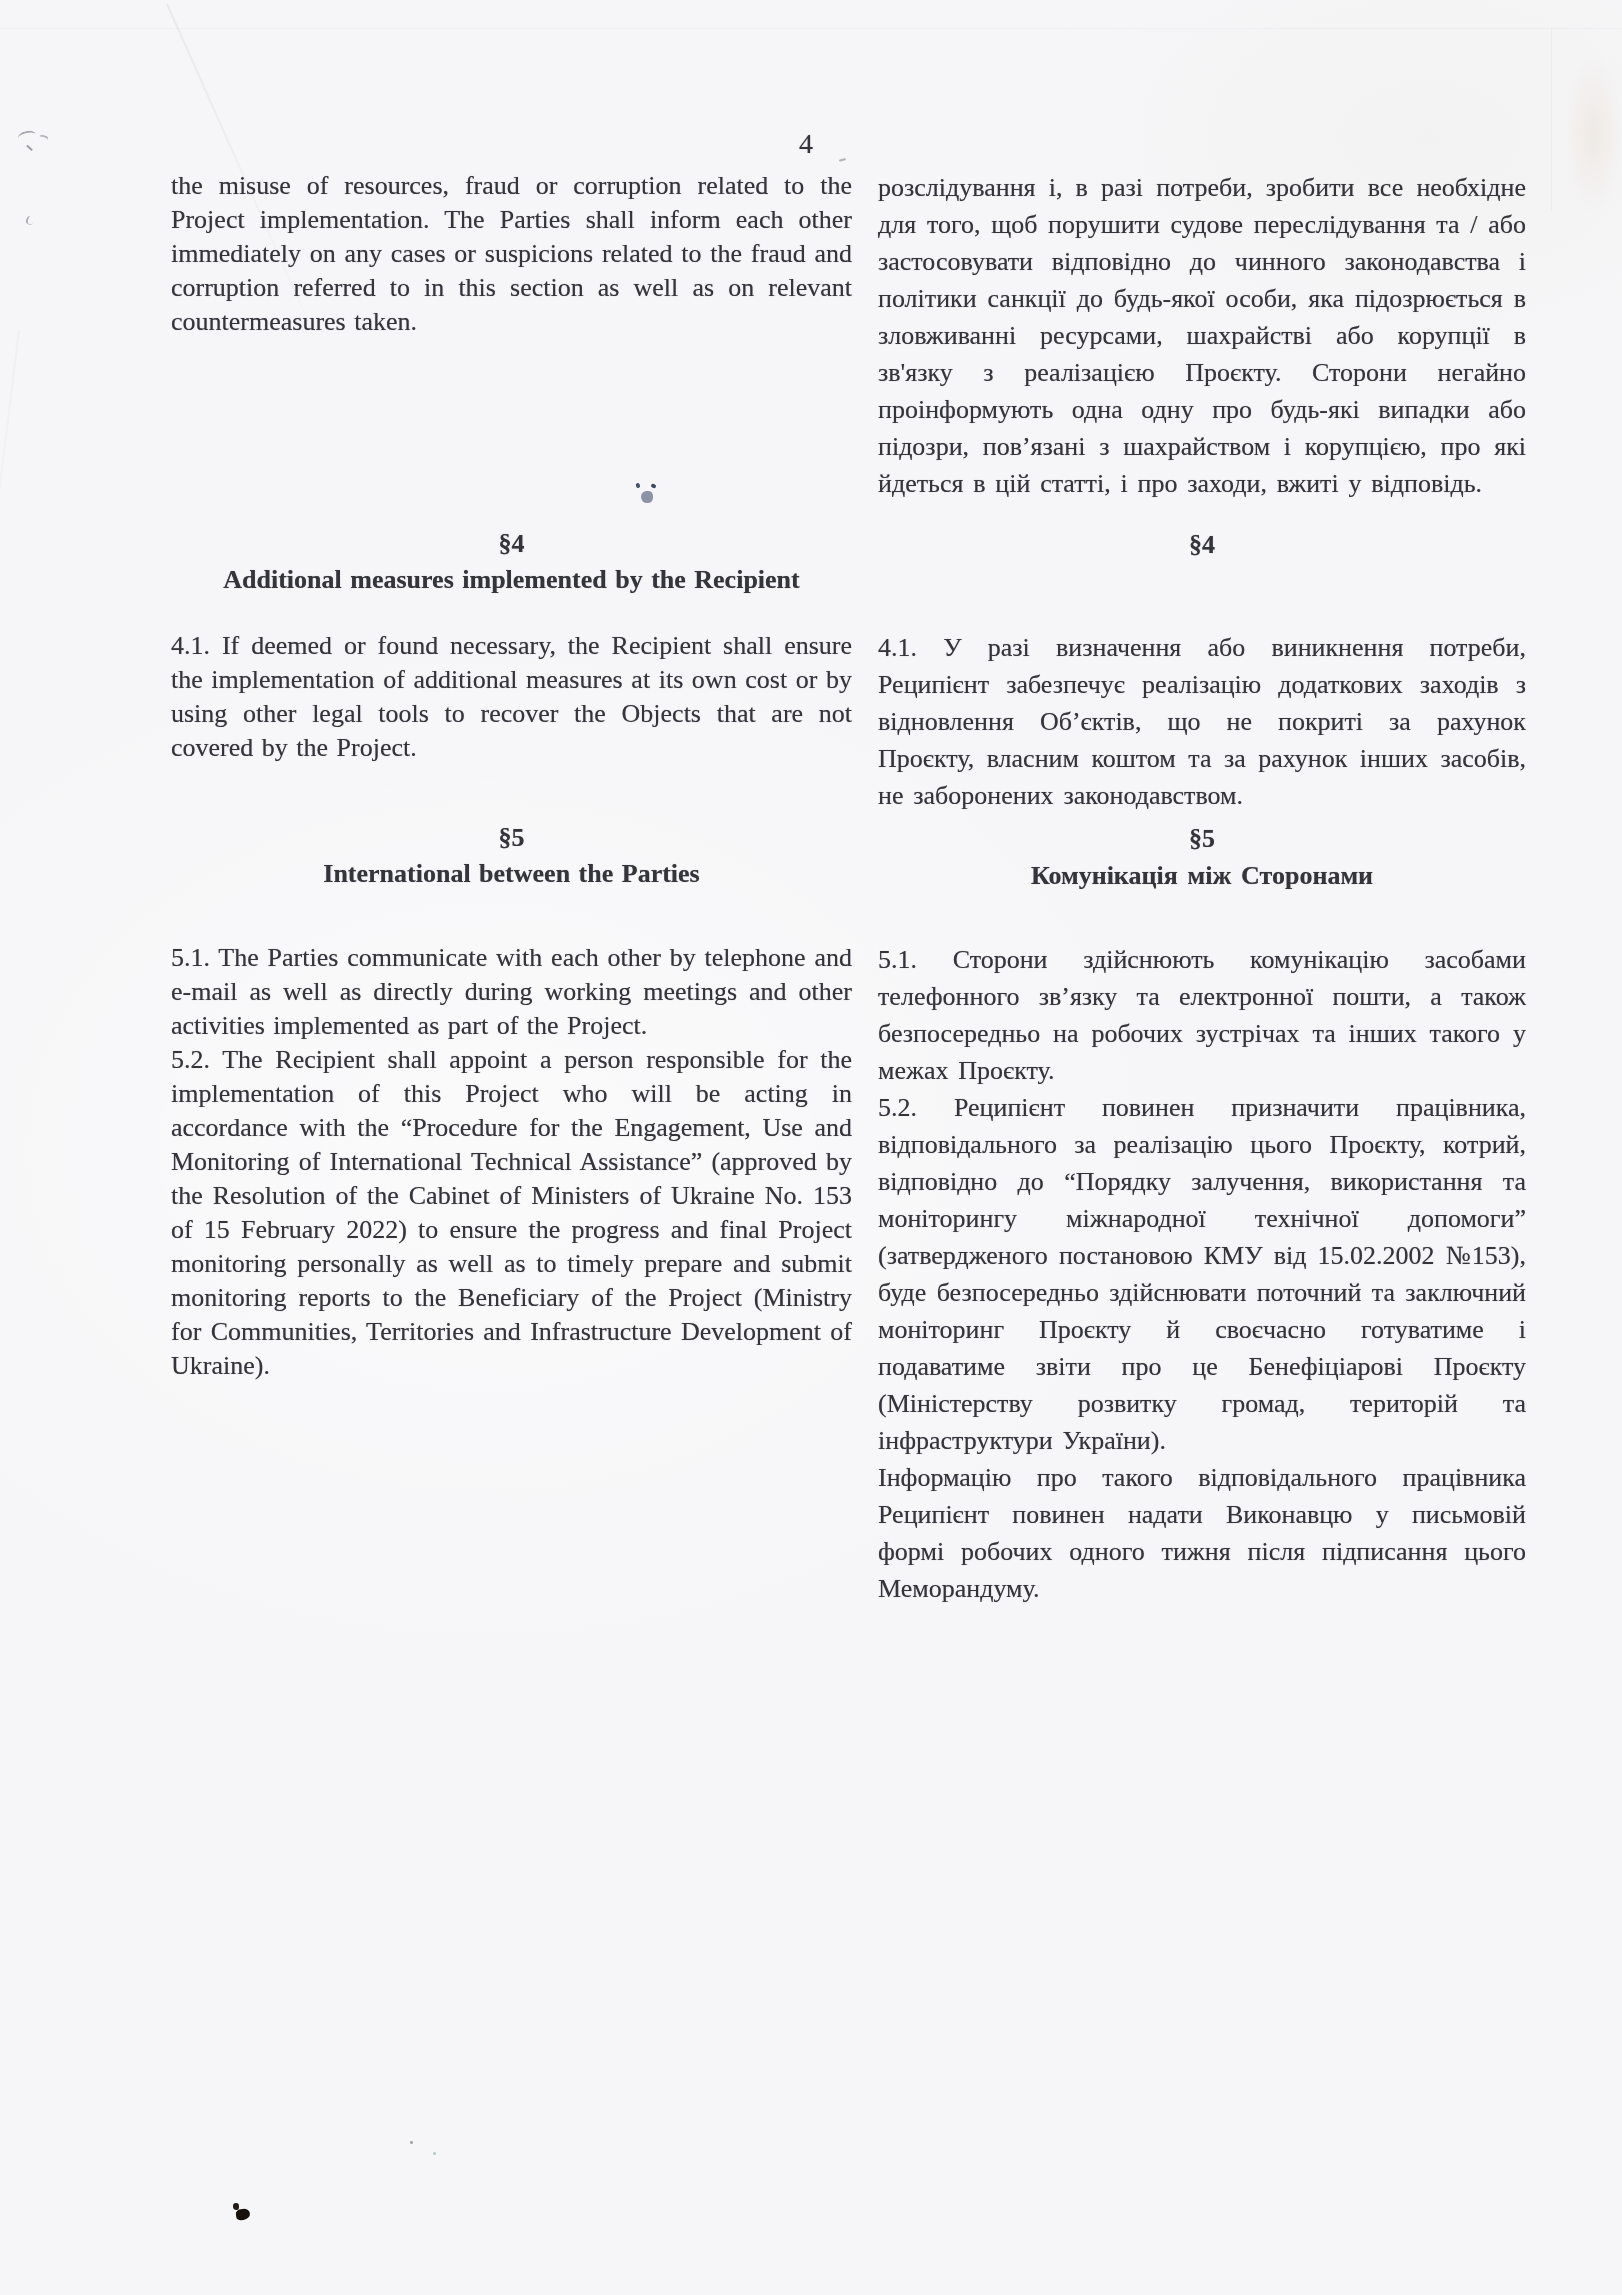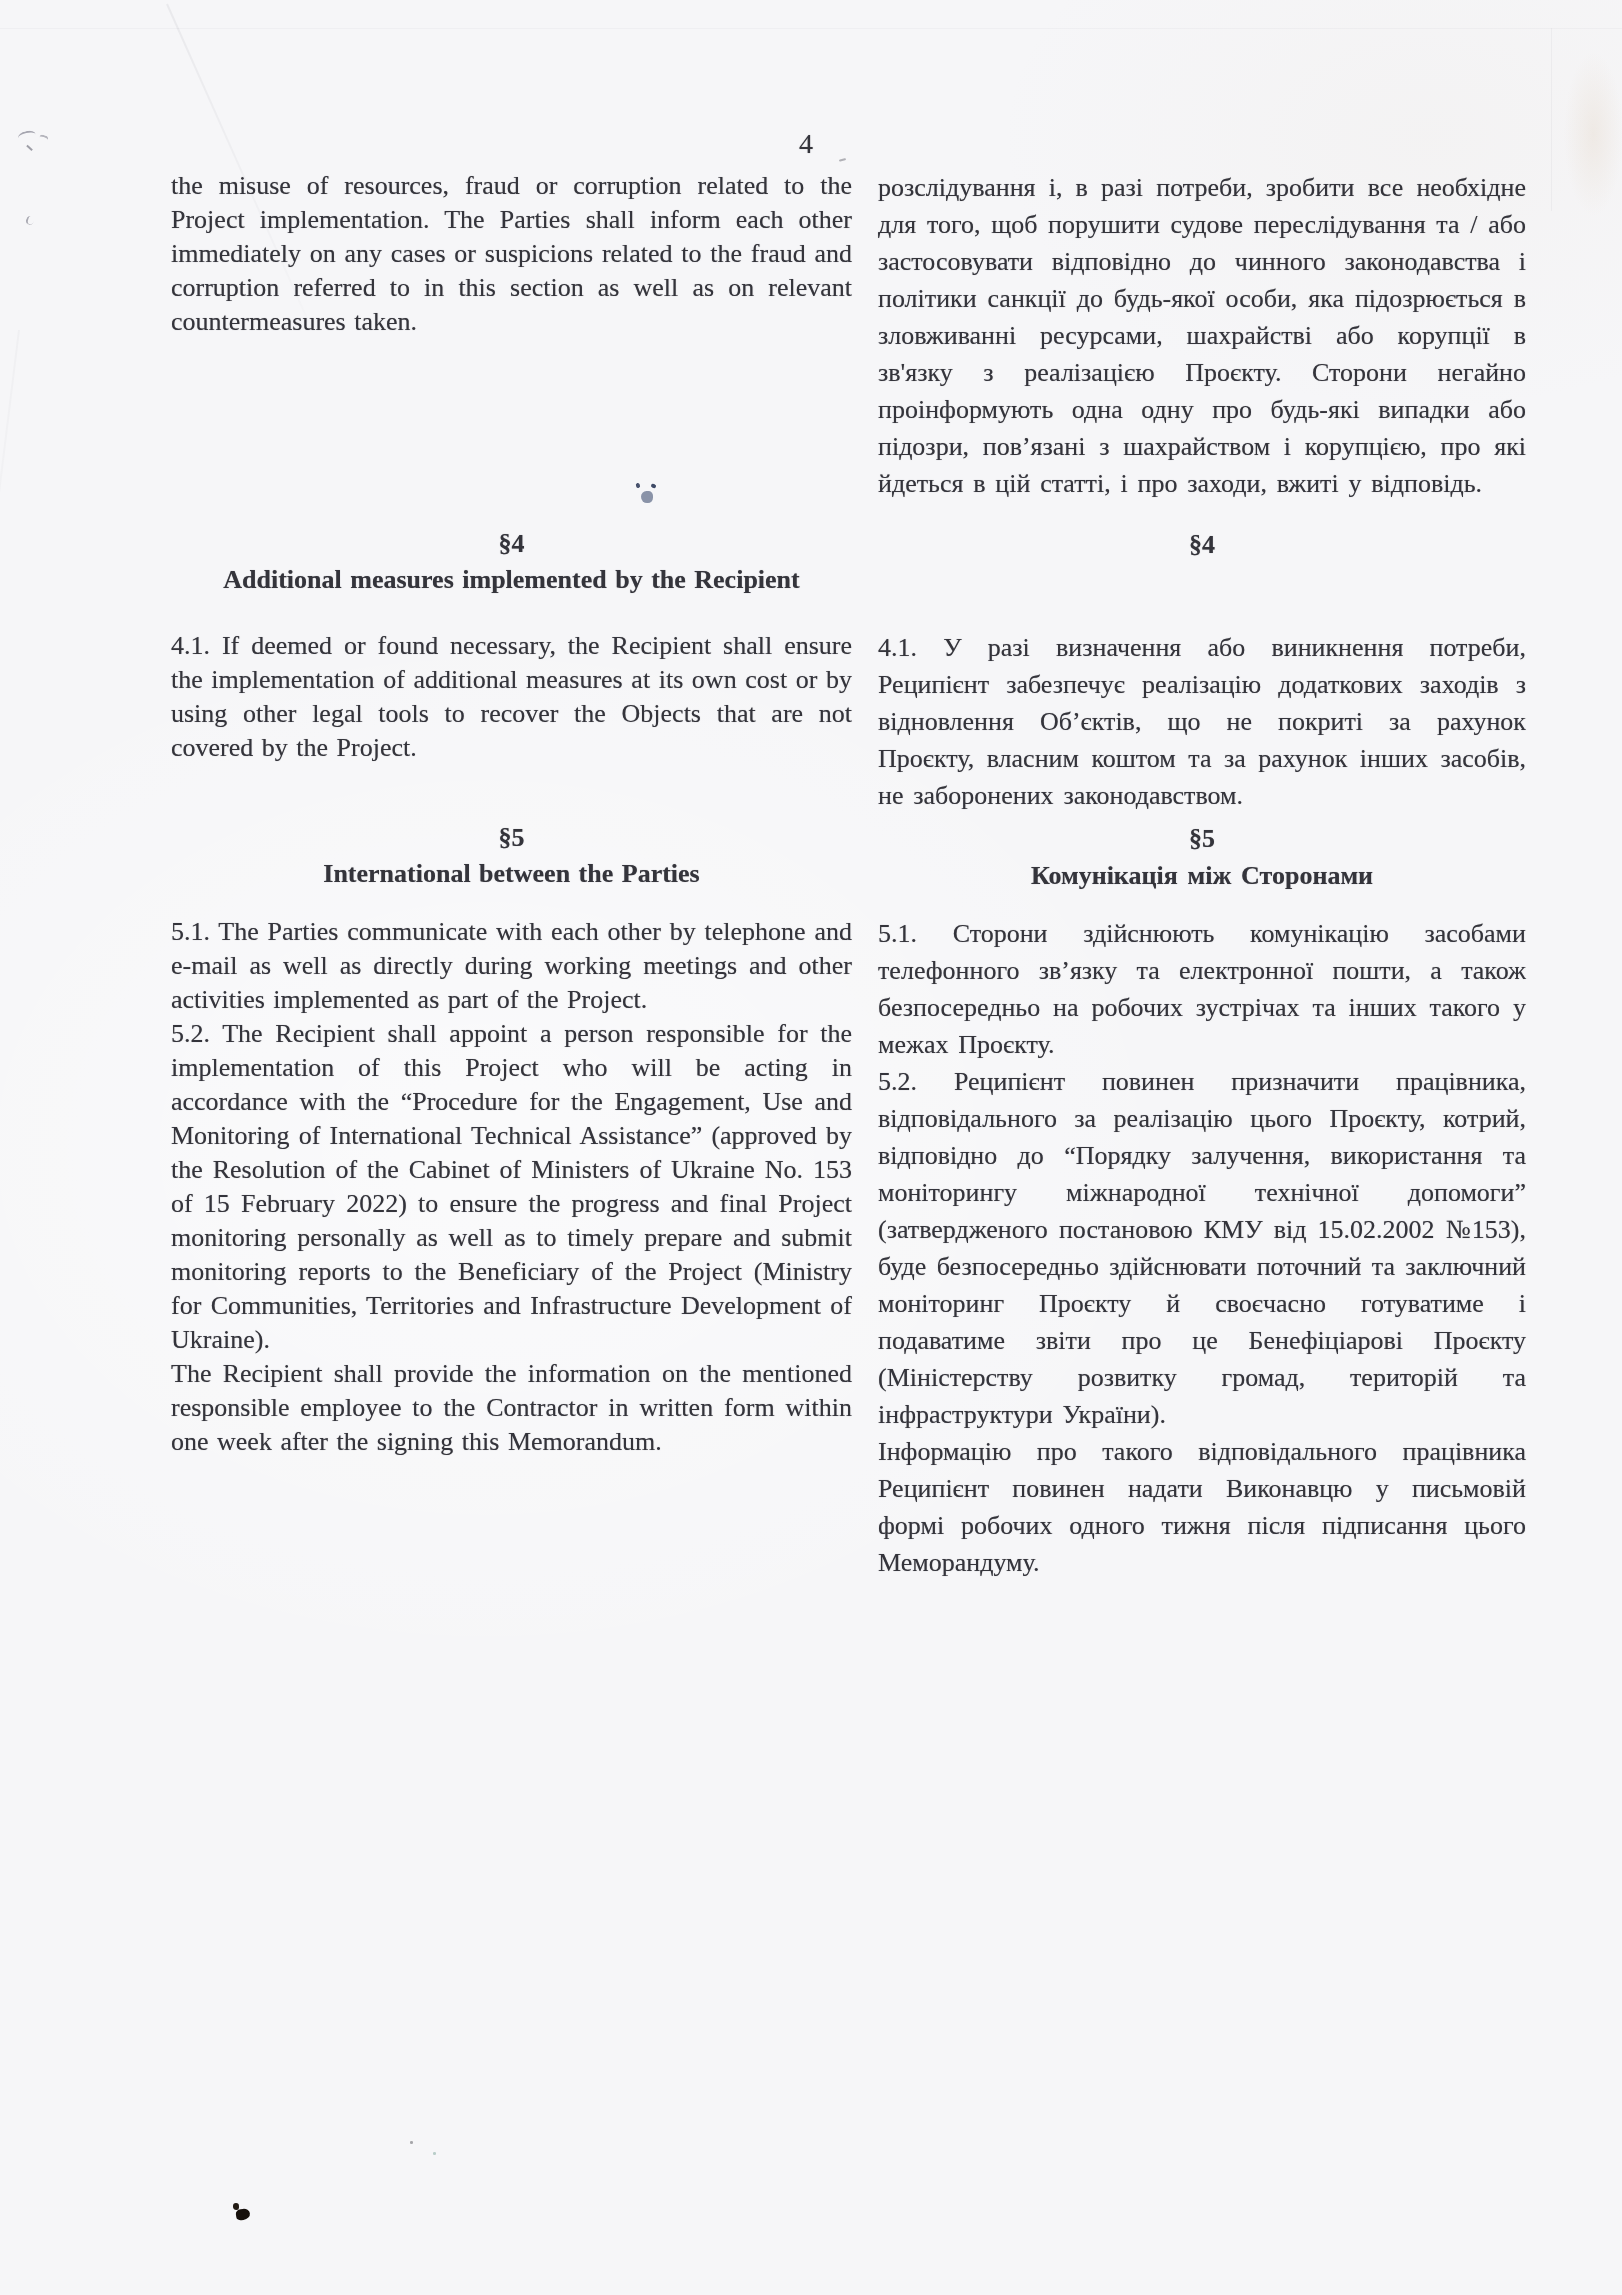--- a/index.html
+++ b/index.html
@@ -59,21 +59,21 @@
   .heading {
     text-align: center;
     font-weight: bold;
     text-align-last: center;
   }
   .en.heading { line-height: 36px; }
   .uk.heading { line-height: 37px; }
   .row-h4 .cell { margin-top: 23.6px; }
   .row-41 .cell { margin-top: 31px; }
   .row-h5 .cell { margin-top: 6.5px; }
-  .row-body .cell { margin-top: 21px; }
+  .row-body .cell { margin-top: 47px; }
   p { margin: 0; }
   .num { font-weight: normal; }
   .smark { display: block; }
 
   
   .artifact { position: absolute; pointer-events: none; }
   .crease {
     left: 166px; top: 3.9px; width: 2px; height: 347px;
     background: linear-gradient(rgba(120,120,132,0.10), rgba(120,120,132,0.015));
     transform: rotate(-24deg);
@@ -203,21 +203,20 @@
       <div class="cell uk heading" lang="uk">
         <span class="smark">§5</span>
         <span>Комунікація між Сторонами</span>
       </div>
     </div>
 
     <div class="row row-body">
       <div class="cell en">
         <p><span class="num">5.1.</span> <span>The Parties communicate with each other by telephone and e-mail as well as directly during working meetings and other activities implemented as part of the Project.</span></p>
         <p><span class="num">5.2.</span> <span>The Recipient shall appoint a person responsible for the implementation of this Project who will be acting in accordance with the “Procedure for the Engagement, Use and Monitoring of International Technical Assistance” (approved by the Resolution of the Cabinet of Ministers of Ukraine No. 153 of 15 February 2022) to ensure the progress and final Project monitoring personally as well as to timely prepare and submit monitoring reports to the Beneficiary of the Project (Ministry for Communities, Territories and Infrastructure Development of Ukraine).</span></p>
-        <p>The Recipient shall provide the information on the mentioned responsible employee to the Contractor in written form within one week after the signing this Memorandum.</p>
       </div>
       <div class="cell uk" lang="uk">
         <p><span class="num">5.1.</span> <span>Сторони здійснюють комунікацію засобами телефонного зв’язку та електронної пошти, а також безпосередньо на робочих зустрічах та інших такого у межах Проєкту.</span></p>
         <p><span class="num">5.2.</span> <span>Реципієнт повинен призначити працівника, відповідального за реалізацію цього Проєкту, котрий, відповідно до “Порядку залучення, використання та моніторингу міжнародної технічної допомоги” (затвердженого постановою КМУ від 15.02.2002 №153), буде безпосередньо здійснювати поточний та заключний моніторинг Проєкту й своєчасно готуватиме і подаватиме звіти про це Бенефіціарові Проєкту (Міністерству розвитку громад, територій та інфраструктури України).</span></p>
         <p>Інформацію про такого відповідального працівника Реципієнт повинен надати Виконавцю у письмовій формі робочих одного тижня після підписання цього Меморандуму.</p>
       </div>
     </div>
 
   </div>
 

